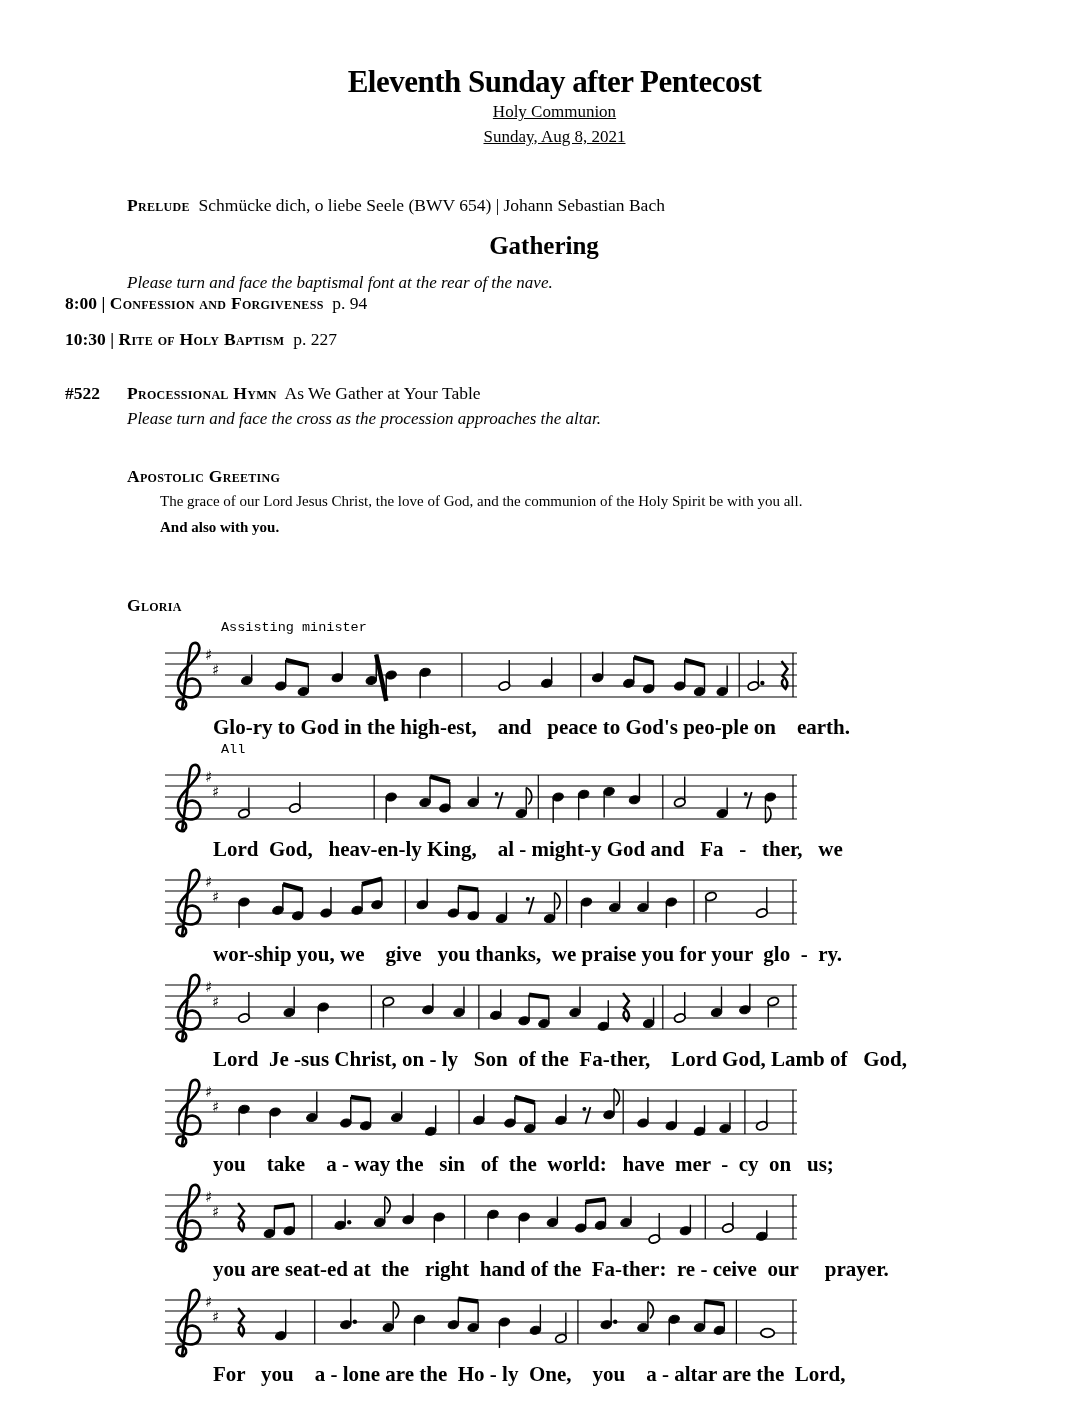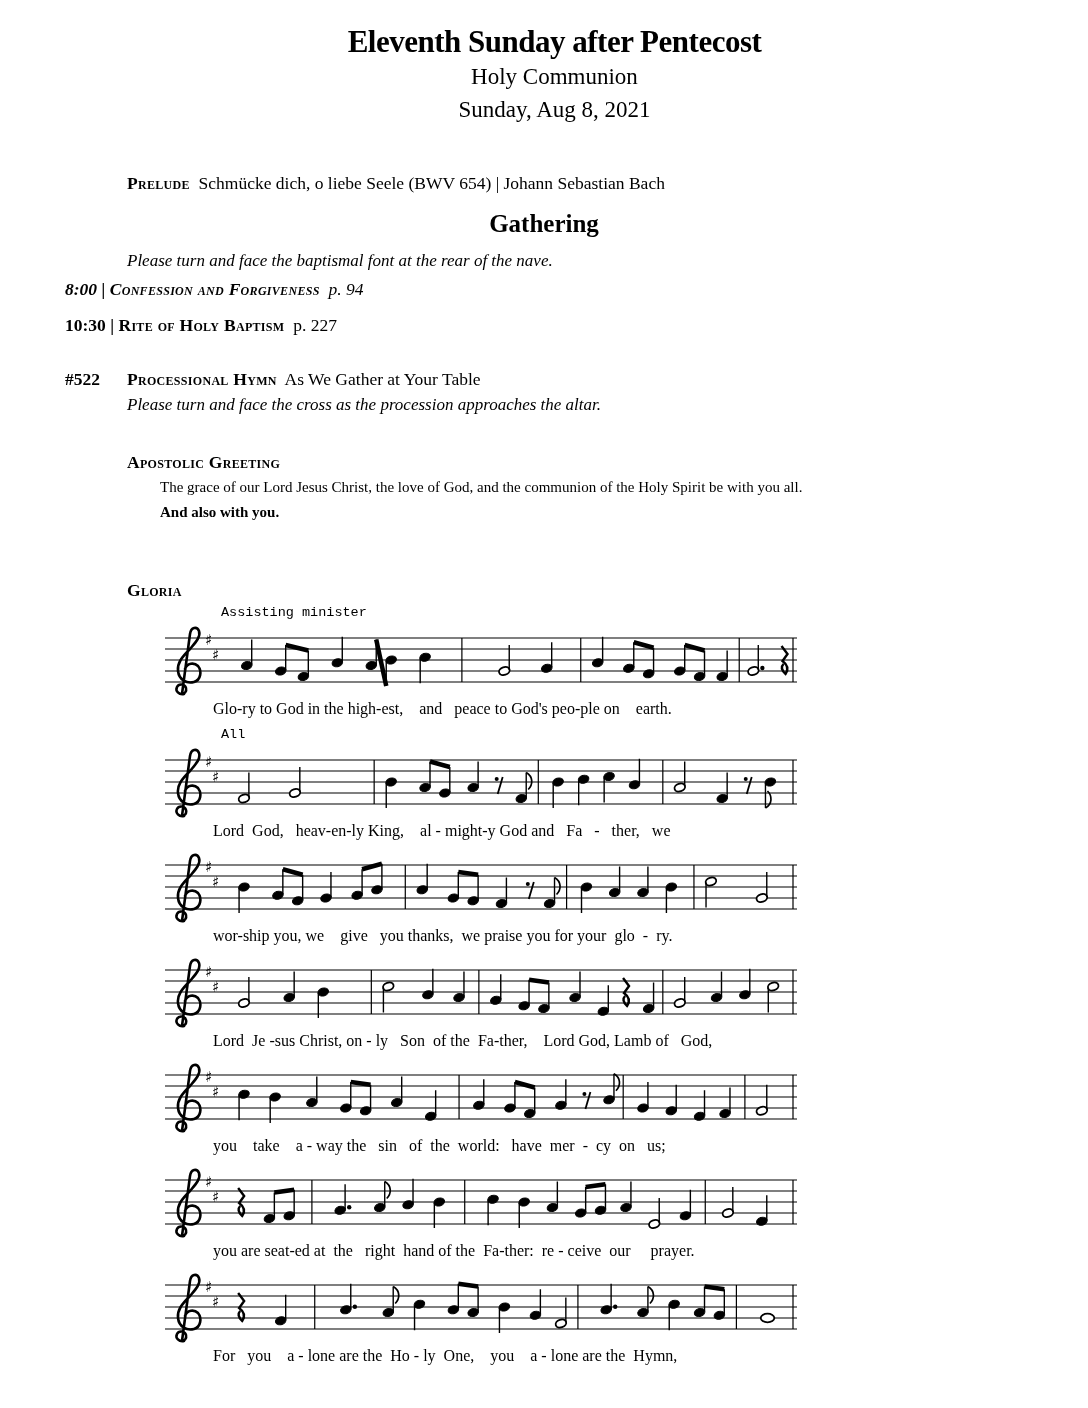--- a/index.html
+++ b/index.html
@@ -1,43 +1,43 @@
 <!DOCTYPE html>
 <html><head>
 <meta charset="utf-8">
 <style>
   html,body{margin:0;padding:0;}
   body{
     width:1088px;height:1408px;background:#ffffff;color:#000;
     font-family:"Liberation Serif", serif;overflow:hidden;
   }
-  .header{text-align:center;padding-top:24px;margin-left:21px;}
+  .header{text-align:center;padding-top:64px;margin-left:21px;}
   .title{font-size:31px;font-weight:bold;letter-spacing:-0.5px;}
-  .sub{font-size:23px;line-height:1.45;}
+  .sub{font-size:17px;line-height:1.45;text-decoration:underline;}
   .sc{font-variant:small-caps;font-weight:bold;letter-spacing:0.3px;}
   .line{font-size:17.5px;}
   .prelude-line{margin:46px 0 0 127px;}
   .gathering-head{text-align:center;font-size:25px;font-weight:bold;margin-top:16px;}
   .rubric{font-style:italic;font-size:17px;}
   .rubric-1{margin:13px 0 0 127px;}
   .svc{margin-left:65px;font-size:17.5px;}
-  .svc-1{margin-top:8px;font-style:italic;}
+  .svc-1{margin-top:0;}
   .svc-2{margin-top:15px;}
   .hymn-row{margin-top:33px;display:flex;}
   .hymn-num{width:62px;margin-left:65px;font-weight:bold;font-size:17.5px;}
   .rubric-2{margin:5px 0 0 127px;}
   .section-head{margin-left:127px;font-size:17.5px;}
   .apostolic-head{margin-top:37px;}
   .para{margin:4px 0 0 160px;width:852px;font-size:15px;line-height:1.45;}
   .response{font-weight:bold;}
   .gloria-head{margin-top:56px;}
   .music{margin:4px 0 0 163px;width:640px;}
   .system{position:relative;margin-bottom:6px;}
   .sys-label{font-size:13.5px;height:17px;padding-left:58px;font-family:Liberation Mono, monospace;}
-  .sys-lyrics{font-size:16px;white-space:pre;padding-left:50px;height:21px;}
+  .sys-lyrics{font-size:21px;white-space:pre;padding-left:50px;height:21px;font-weight:bold;}
   svg{display:block;}
 </style>
 </head>
 <body>
 
 <div class="header">
   <div class="title">Eleventh Sunday after Pentecost</div>
   <div class="sub">Holy Communion</div>
   <div class="sub">Sunday, Aug 8, 2021</div>
 </div>
@@ -453,15 +453,15 @@
         <ellipse cx="511.14000000000004" cy="35.25" rx="5.4" ry="3.9" transform="rotate(-18 511.14000000000004 35.25)" fill="#000" stroke="#000" stroke-width="1"></ellipse>
         <line x1="506.24000000000007" y1="36.25" x2="506.24000000000007" y2="61.25" stroke="#000" stroke-width="1.4"></line>
         <ellipse cx="536.6099999999999" cy="43.5" rx="5.4" ry="3.9" transform="rotate(-18 536.6099999999999 43.5)" fill="#000" stroke="#000" stroke-width="1"></ellipse>
         <line x1="541.5099999999999" y1="42.5" x2="541.5099999999999" y2="17.5" stroke="#000" stroke-width="1.4"></line>
         <ellipse cx="556.4200000000001" cy="46.25" rx="5.4" ry="3.9" transform="rotate(-18 556.4200000000001 46.25)" fill="#000" stroke="#000" stroke-width="1"></ellipse>
         <line x1="561.32" y1="45.25" x2="561.32" y2="20.25" stroke="#000" stroke-width="1.4"></line>
         <ellipse cx="604.53" cy="49" rx="6.8" ry="4.4" transform="" fill="#fff" stroke="#000" stroke-width="1.8"></ellipse>
         <line x1="295.29999999999995" y1="14.75" x2="315.11" y2="17.5" stroke="#000" stroke-width="4.5"></line>
         <line x1="541.5099999999999" y1="17.5" x2="561.32" y2="20.25" stroke="#000" stroke-width="4.5"></line>
       </svg>
-      <div class="sys-lyrics">For   you    a - lone are the  Ho - ly  One,    you    a - lone are the  Hymn,</div>
+      <div class="sys-lyrics">For   you    a - lone are the  Ho - ly  One,    you    a - altar are the  Lord,</div>
     </div>
   </div>
 
 </body></html>

